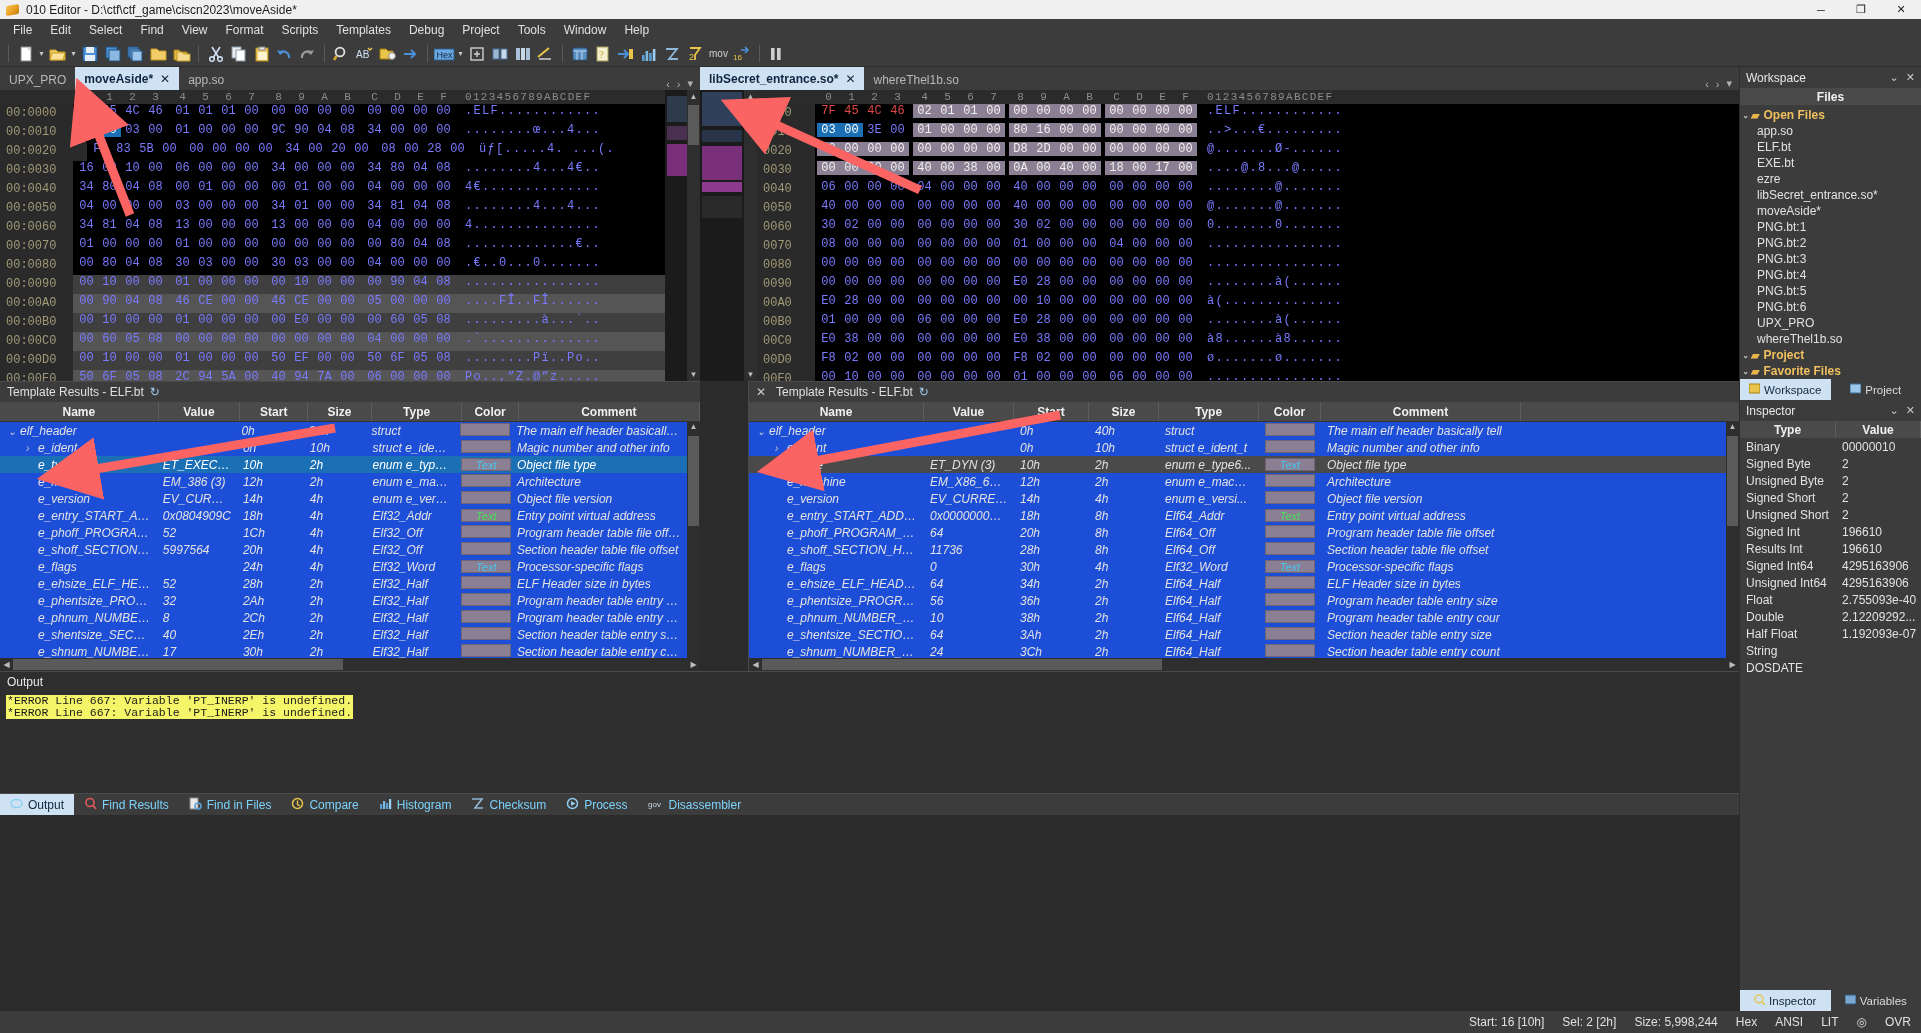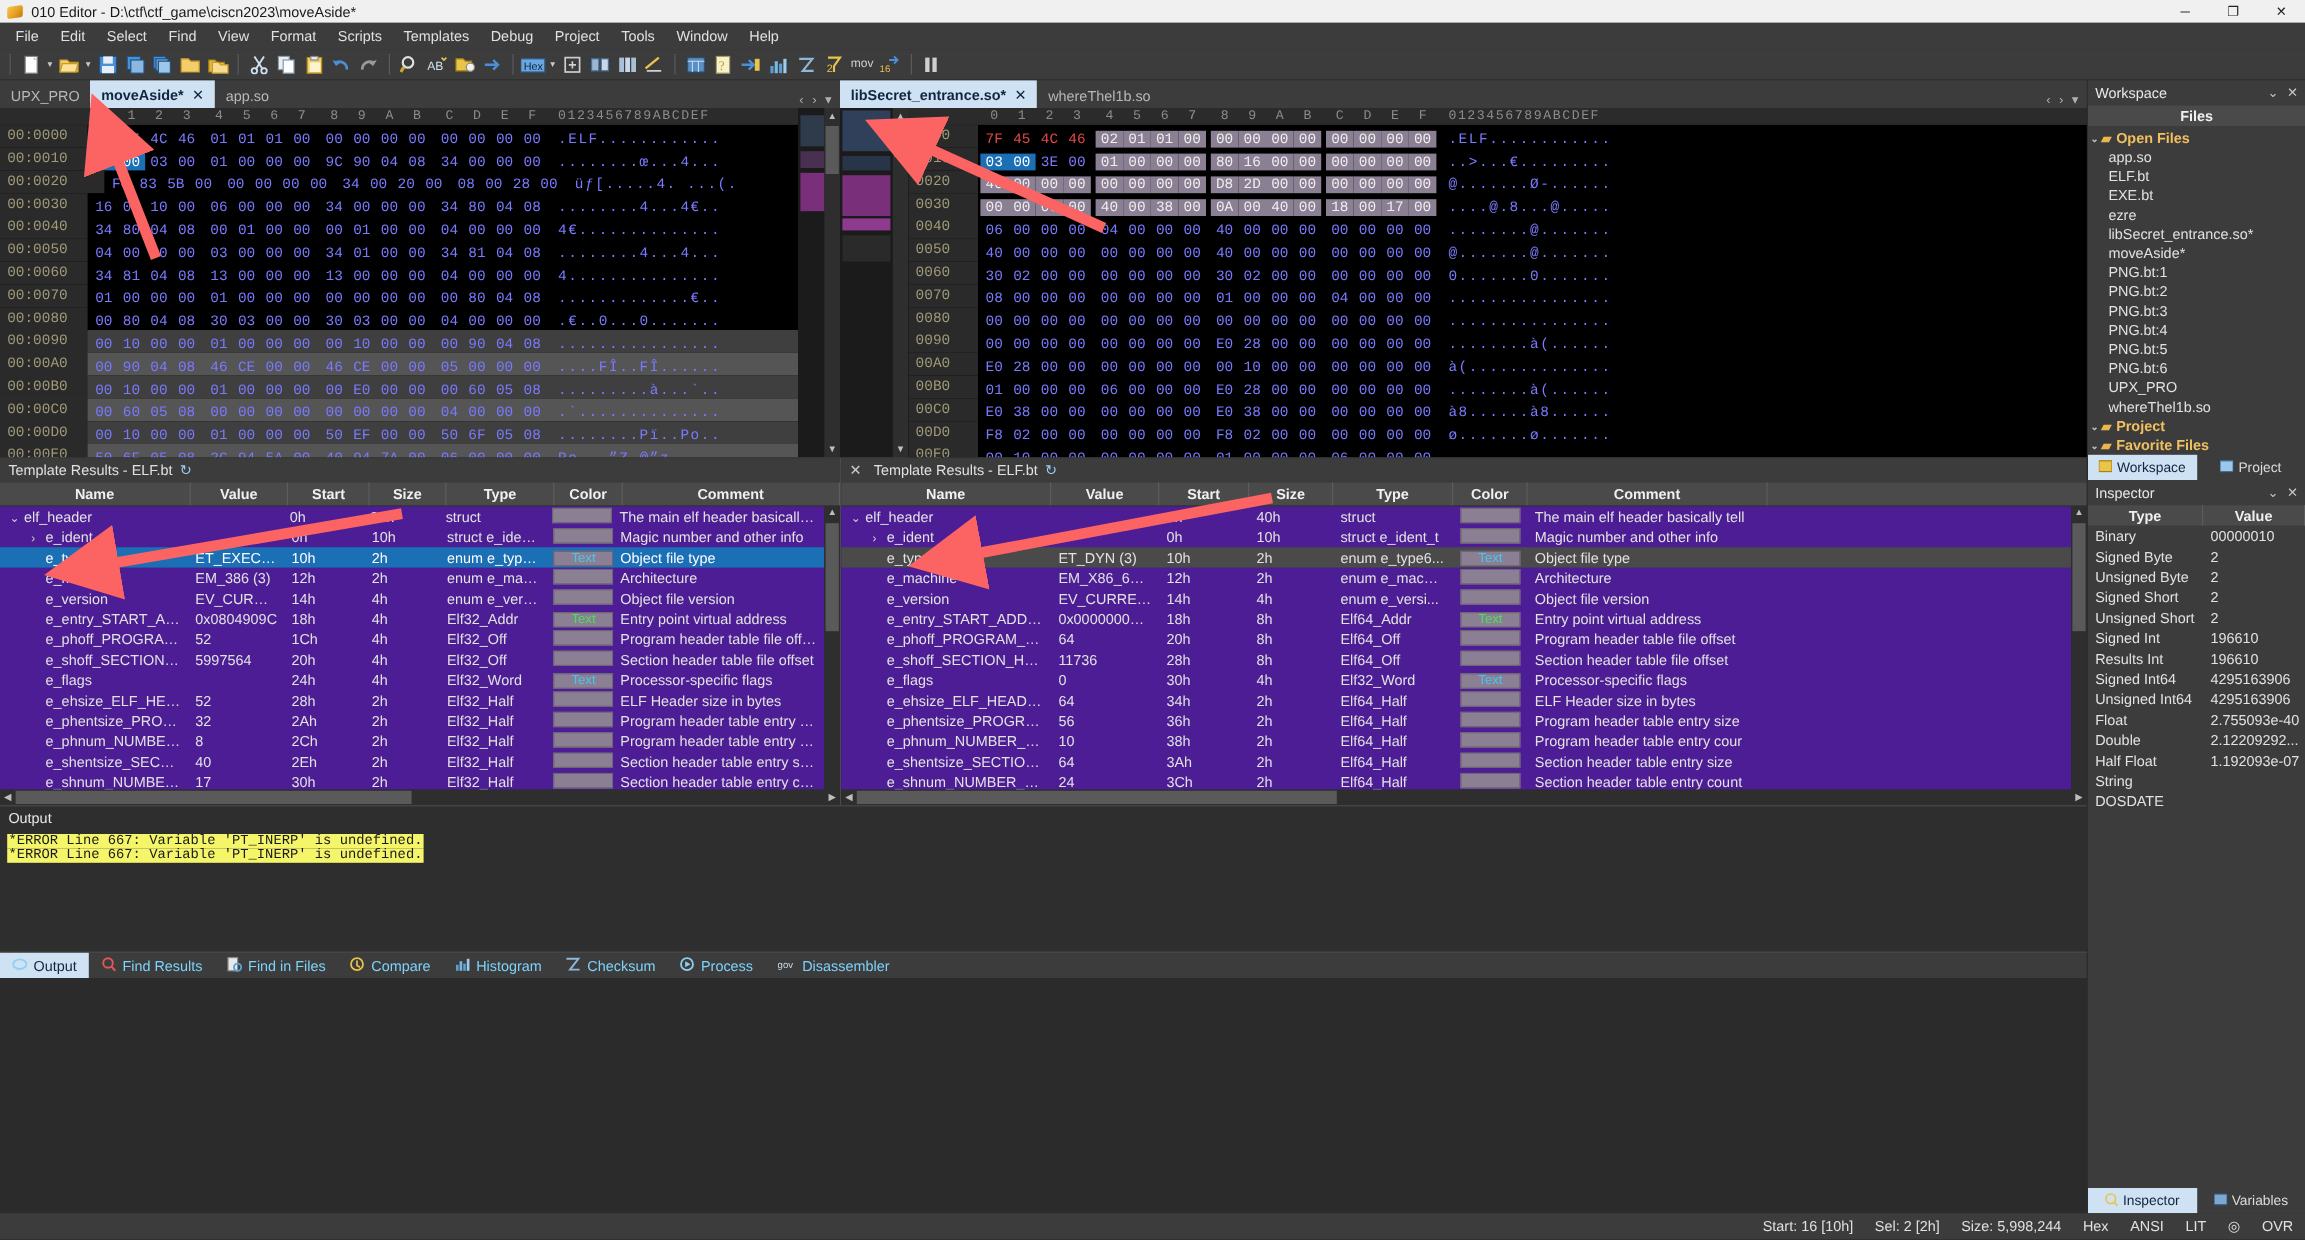--- a/index.html
+++ b/index.html
@@ -53,21 +53,21 @@
   .tab.active { background: #cfe2f3; color: #10253f; font-weight: bold; height: 23px; }
   .tab .x { margin-left: 7px; font-size: 12px; font-weight: normal; }
   .tabnav { margin-left: auto; display: flex; align-items: center; gap: 7px; padding-right: 7px; color: #b0b0b0; font-size: 11px; }
 
   
   .hexpane { flex: 1; display: flex; min-height: 0; background: #232323; position: relative; }
   .hexcol { display: flex; flex-direction: column; min-width: 0; }
   .hex-header { height: 14px; background: #2b2b2b; color: #8c8c8c; font-family: "Liberation Mono", monospace;
                 font-size: 11px; display: flex; align-items: center; position: relative; }
   .hex-rows { flex: 1; overflow: hidden; background: #000; }
-  .hexrow { height: 19px; display: flex; align-items: flex-end; font-family: "Liberation Mono", monospace; font-size: 12px; white-space: nowrap; }
+  .hexrow { height: 19px; display: flex; align-items: flex-start; font-family: "Liberation Mono", monospace; font-size: 12px; white-space: nowrap; }
   .addr { width: 73px; padding-left: 6px; color: #a09a78; background: #2a2a2a; height: 19px; line-height: 19px; flex: none; }
   .bytes { display: flex; }
   .bgrp { display: flex; padding: 0 2px; }
   .b { width: 23px; text-align: center; color: #7a7aff; }
   .asc { padding-left: 8px; color: #7a7aff; letter-spacing: 1.3px; }
   .hdrlabel { width: 73px; flex: none; }
   .hdrbytes { display: flex; }
   .hdrg { display: flex; padding: 0 2px; }
   .hdrb { width: 23px; text-align: center; }
   .hdrasc { padding-left: 8px; letter-spacing: 1.3px; }
@@ -83,30 +83,30 @@
   .c-white { color: #e8e8e8; }
 
   
   .minimap { width: 44px; background: #1b1b1b; flex: none; position: relative; overflow: hidden; }
   .mm-band { position: absolute; left: 2px; width: 40px; }
   .vscroll { width: 13px; background: #2e2e2e; flex: none; position: relative; }
   .vscroll .thumb { position: absolute; left: 1px; width: 11px; background: #5a5a5a; }
   .vscroll .arr { height: 13px; color: #bdbdbd; font-size: 8px; display: flex; align-items: center; justify-content: center; }
 
   
-  .tmpl { height: 290px; display: flex; flex: none; }
+  .tmpl { height: 290px; display: flex; flex: none; gap: 48px; }
   .tmplhalf { flex: 1; display: flex; flex-direction: column; min-width: 0; border-top: 1px solid #4a4a4a; }
   .tmpl-title { height: 20px; background: #3c3c3c; display: flex; align-items: center; padding-left: 7px;
                 font-size: 12px; color: #e0e0e0; gap: 6px; flex: none; }
   .tmpl-title .refresh { color: #9ecbf0; font-size: 12px; }
   .tmpl-title .closex { color: #ccc; margin-right: 4px; font-size: 12px; }
   .grid-head { height: 20px; background: #4a4a4a; display: flex; align-items: stretch; font-size: 12px;
                color: #f0f0f0; font-weight: bold; flex: none; border-bottom: 1px solid #333; }
   .gh { display: flex; align-items: center; justify-content: center; border-right: 1px solid #5c5c5c; }
-  .grid-body { flex: 1; overflow: hidden; background: #4c1d95; }
+  .grid-body { flex: 1; overflow: hidden; background: #1d4ed8; font-style: italic; }
   .grow { height: 17px; display: flex; align-items: center; font-size: 12px; color: #e2e2e2; }
   .grow.sel { background: #1a6fb5; color: #fff; }
   .grow.hovered { background: #4a4a4a; }
   .gc { padding: 0 6px; overflow: hidden; text-overflow: ellipsis; white-space: nowrap; }
   .gc.c { text-align: center; }
   .chip { width: 50px; height: 13px; background: #8b7f93; border: 1px solid #6e6476; display: inline-flex;
           align-items: center; justify-content: center; font-size: 11px; }
   .chip.text-cyan { color: #45c8f0; }
   .chip.text-green { color: #49e05a; }
   .hscroll { height: 13px; background: #2e2e2e; display: flex; align-items: center; flex: none; }

